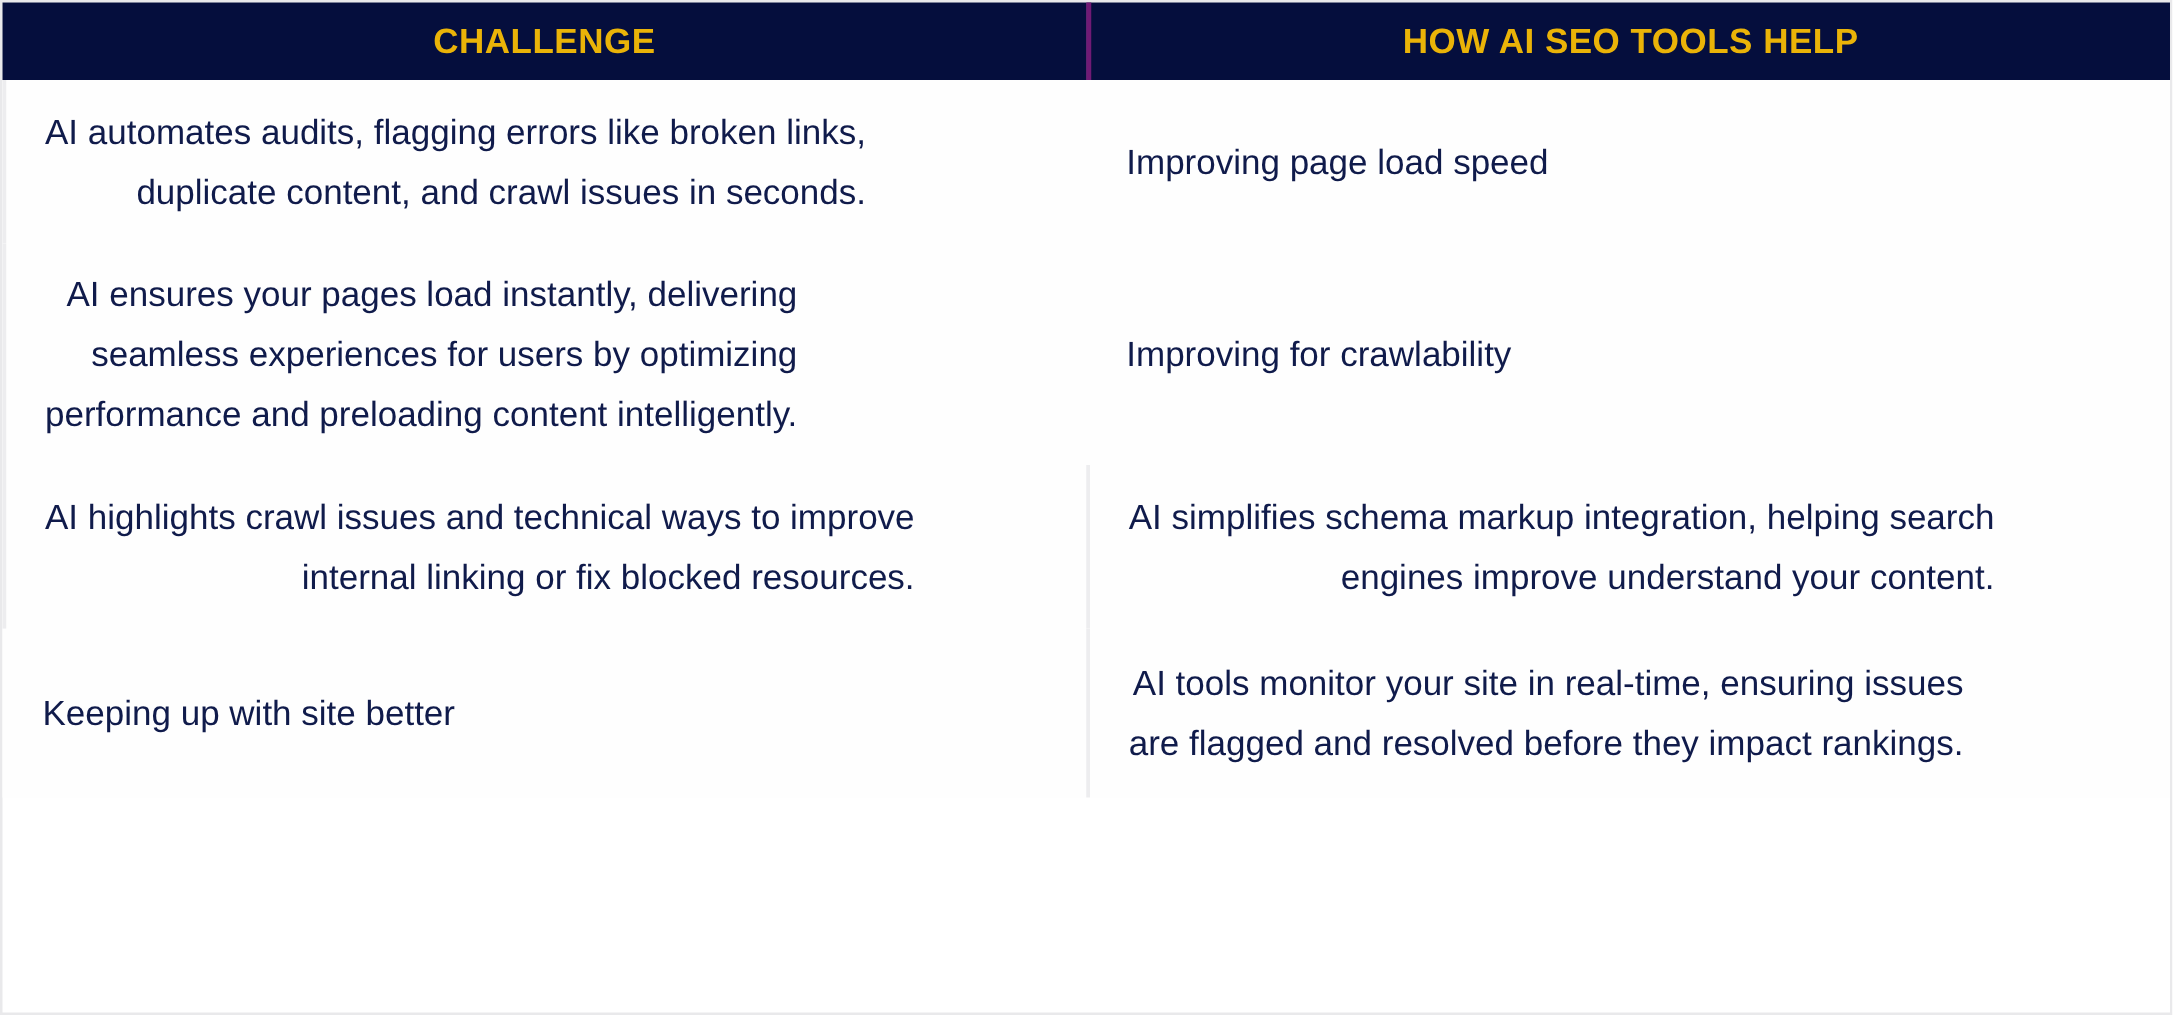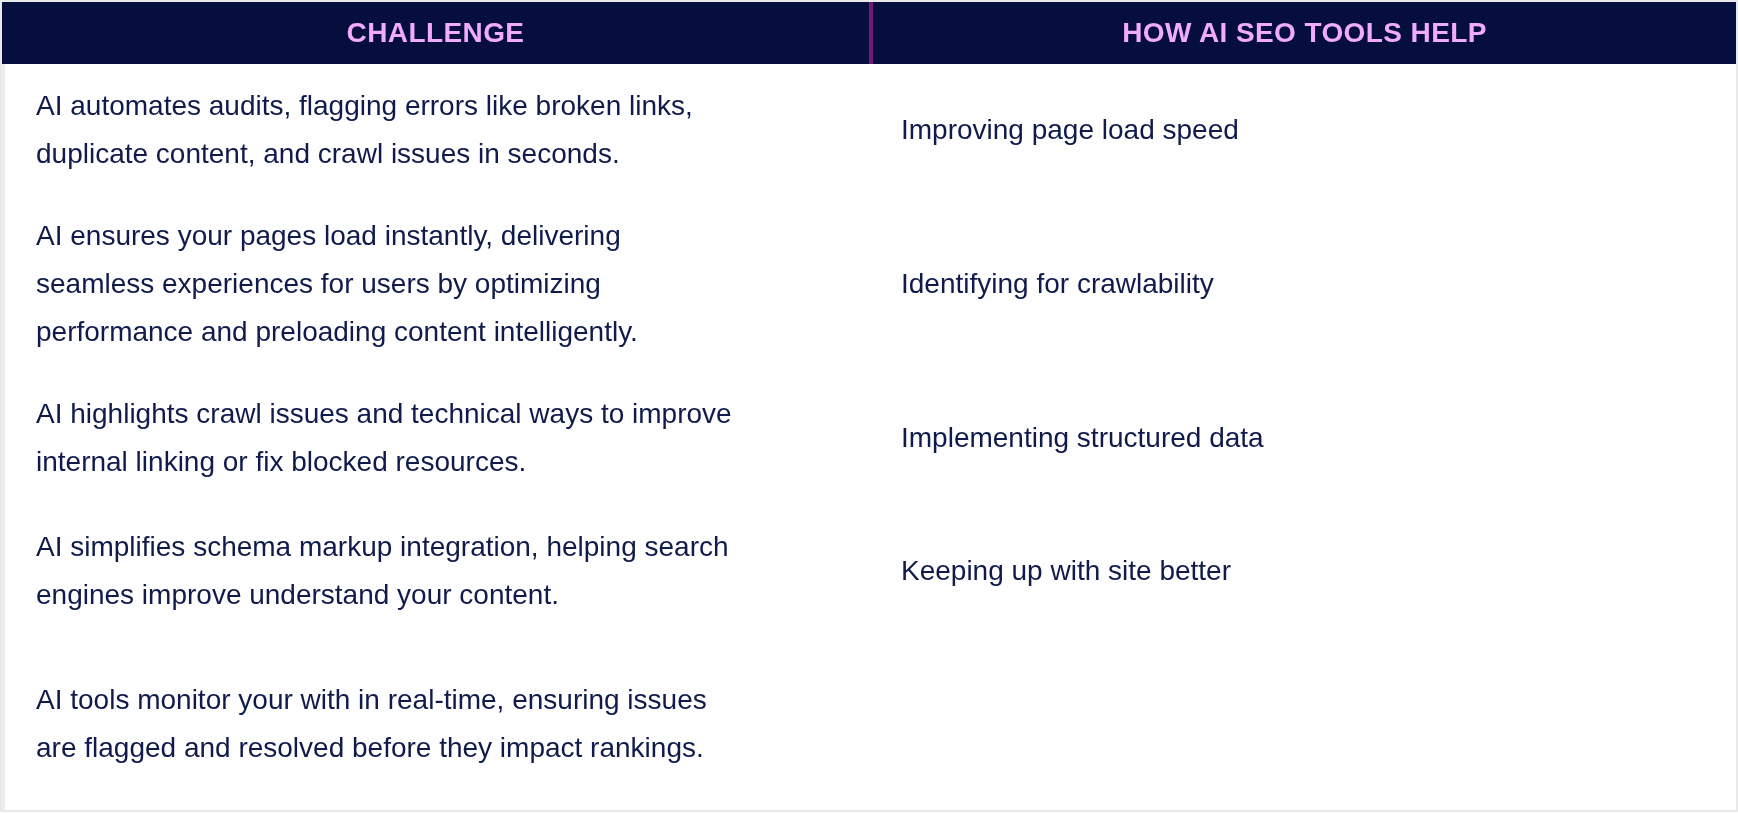--- a/index.html
+++ b/index.html
@@ -23,21 +23,21 @@
     border: 2px solid #E9E9EB;
   }
   .cell {
     box-sizing: border-box;
     display: flex;
     align-items: center;
   }
   
   .th {
     background: #050E3D;
-    color: #f0abfc;
+    color: #eab308;
     font-weight: bold;
     font-size: 28px;
     letter-spacing: 0.4px;
     justify-content: center;
     text-align: center;
   }
   .th.right {
     border-left: 4px solid #701a75;
   }
   
@@ -49,45 +49,45 @@
   }
   .td.challenge {
     padding-left: 32px;
     padding-right: 20px;
   }
   .td.solution {
     border-left: 3px solid #EDEDEF;
     padding-left: 31px;
     padding-right: 4px;
     white-space: pre-line;
+    text-align: right;
   }
 </style>
 </head>
 <body>
 
 <div class="page">
   <div class="seo-table">
 
     <div class="cell th left">CHALLENGE</div>
     <div class="cell th right">HOW AI SEO TOOLS HELP</div>
 
     <div class="cell td solution row1">AI automates audits, flagging errors like broken links,
 duplicate content, and crawl issues in seconds.</div>
 
     <div class="cell td challenge row2">Improving page load speed</div>
     <div class="cell td solution row2">AI ensures your pages load instantly, delivering
 seamless experiences for users by optimizing
 performance and preloading content intelligently.</div>
 
-    <div class="cell td challenge row3">Identifying for crawlability</div>
+    <div class="cell td challenge row3">Improving for crawlability</div>
     <div class="cell td solution row3">AI highlights crawl issues and technical ways to improve
 internal linking or fix blocked resources.</div>
 
-    <div class="cell td challenge row4">Implementing structured data</div>
     <div class="cell td solution row4">AI simplifies schema markup integration, helping search
 engines improve understand your content.</div>
 
     <div class="cell td challenge row5">Keeping up with site better</div>
-    <div class="cell td solution row5">AI tools monitor your with in real-time, ensuring issues
+    <div class="cell td solution row5">AI tools monitor your site in real-time, ensuring issues
 are flagged and resolved before they impact rankings.</div>
 
   </div>
 </div>
 
 </body></html>

